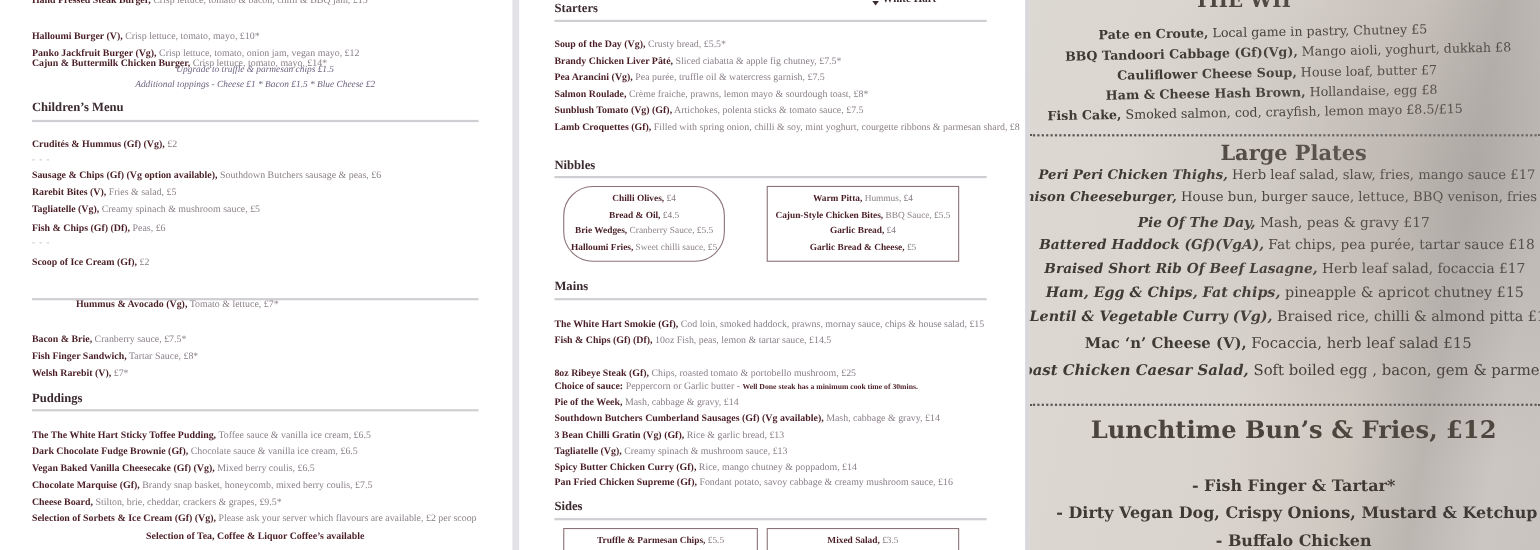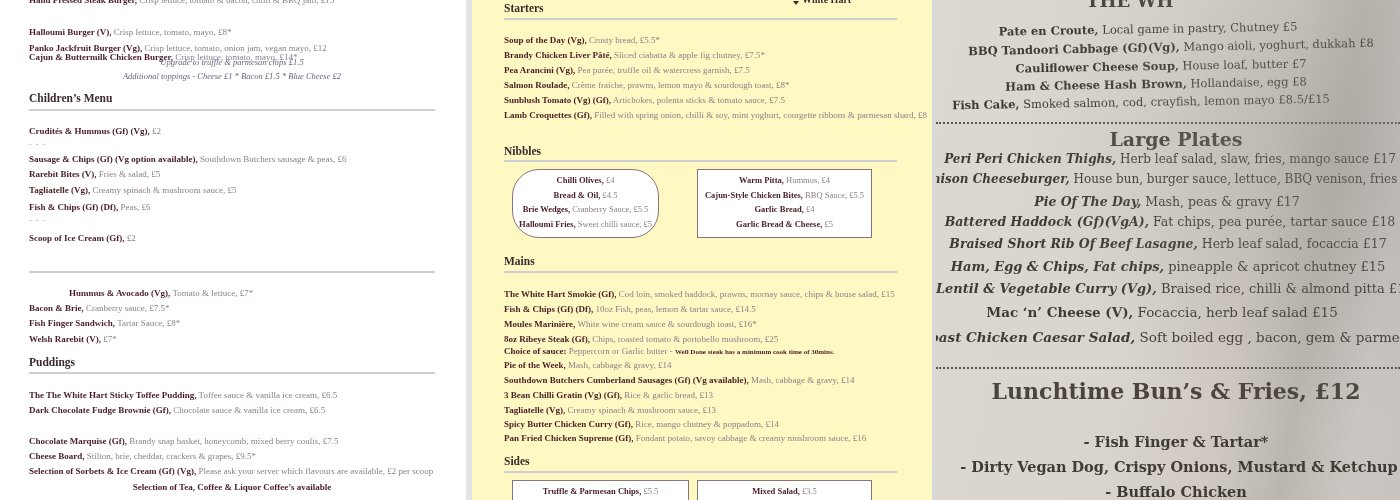--- a/index.html
+++ b/index.html
@@ -1,21 +1,21 @@
 <!DOCTYPE html>
 <html><head>
 <meta charset="utf-8">
 <style>
   * { box-sizing: border-box; margin: 0; padding: 0; }
   html, body { width: 1400px; height: 500px; overflow: hidden; background: #e9e9ec; }
   body { position: relative; font-family: "Liberation Serif", "DejaVu Serif", serif; color: #4a1e26; }
 
   .panel { position: absolute; top: 0; height: 500px; overflow: hidden; }
   #panel-left { left: 0; width: 466px; background: #ffffff; }
-  #panel-mid { left: 472px; width: 460px; background: #fef9c3; }
+  #panel-mid { left: 472px; width: 460px; background: #ffffff; }
   #gutter-1 { position: absolute; left: 466px; top: 0; width: 6px; height: 500px; background: #e3e3e7; }
   #gutter-2 { position: absolute; left: 932px; top: 0; width: 4px; height: 500px; background: #d8d8dc; }
   #panel-photo {
     left: 936px; width: 464px;
     background: linear-gradient(100deg, #dcd8d2 0%, #d9d4cd 45%, #cfc9c2 65%, #bcb6b1 78%, #cbc6c1 90%, #c9c4bf 100%);
     color: #3f3a33;
   }
   #panel-photo::after {
     content: ""; position: absolute; inset: 0;
     background: radial-gradient(ellipse at 85% 30%, rgba(150,145,140,0.35) 0%, rgba(150,145,140,0) 55%);
@@ -75,21 +75,21 @@
   <div class="menu-line" style="left:29px; top:-6px;">
     <span class="name">Hand Pressed Steak Burger,</span>
     <span class="desc">Crisp lettuce, tomato &amp; bacon, chilli &amp; BBQ jam, £15</span>
   </div>
   <div class="menu-line" style="left:29px; top:11px;margin-top:40px;">
     <span class="name">Cajun &amp; Buttermilk Chicken Burger,</span>
     <span class="desc">Crisp lettuce, tomato, mayo, £14*</span>
   </div>
   <div class="menu-line" style="left:29px; top:26px;">
     <span class="name">Halloumi Burger (V),</span>
-    <span class="desc">Crisp lettuce, tomato, mayo, £8*</span>
+    <span class="desc">Crisp lettuce, tomato, mayo, £10*</span>
   </div>
   <div class="menu-line" style="left:29px; top:42px;">
     <span class="name">Panko Jackfruit Burger (Vg),</span>
     <span class="desc">Crisp lettuce, tomato, onion jam, vegan mayo, £12</span>
   </div>
   <div class="centered-italic" style="left:232px; top:57px;">Upgrade to truffle &amp; parmesan chips £1.5</div>
   <div class="centered-italic" style="left:232px; top:71px;">Additional toppings - Cheese £1 * Bacon £1.5 * Blue Cheese £2</div>
 
   <div class="section-title" style="left:29px; top:92px;">Children’s Menu</div>
   <div class="rule" style="left:29px; top:109px; width:406px;"></div>
@@ -116,21 +116,21 @@
     <span class="desc">Peas, £6</span>
   </div>
   <div class="dash-sep" style="left:29px; top:216px;">- - -</div>
   <div class="menu-line" style="left:29px; top:232px;">
     <span class="name">Scoop of Ice Cream (Gf),</span>
     <span class="desc">£2</span>
   </div>
 
   <div class="rule" style="left:29px; top:271px; width:406px;"></div>
 
-  <div class="menu-line" style="left:29px; top:287px;padding-left:40px;">
+  <div class="menu-line" style="left:29px; top:270px;padding-left:40px;">
     <span class="name">Hummus &amp; Avocado (Vg),</span>
     <span class="desc">Tomato &amp; lettuce, £7*</span>
   </div>
   <div class="menu-line" style="left:29px; top:302px;">
     <span class="name">Bacon &amp; Brie,</span>
     <span class="desc">Cranberry sauce, £7.5*</span>
   </div>
   <div class="menu-line" style="left:29px; top:317px;">
     <span class="name">Fish Finger Sandwich,</span>
     <span class="desc">Tartar Sauce, £8*</span>
@@ -143,20 +143,24 @@
   <div class="section-title" style="left:29px; top:356px;">Puddings</div>
   <div class="rule" style="left:29px; top:372px; width:406px;"></div>
 
   <div class="menu-line" style="left:29px; top:389px;">
     <span class="name">The The White Hart Sticky Toffee Pudding,</span>
     <span class="desc">Toffee sauce &amp; vanilla ice cream, £6.5</span>
   </div>
   <div class="menu-line" style="left:29px; top:404px;">
     <span class="name">Dark Chocolate Fudge Brownie (Gf),</span>
     <span class="desc">Chocolate sauce &amp; vanilla ice cream, £6.5</span>
+  </div>
+  <div class="menu-line" style="left:29px; top:419px;">
+    <span class="name">Vegan Baked Vanilla Cheesecake (Gf) (Vg),</span>
+    <span class="desc">Mixed berry coulis, £6.5</span>
   </div>
   <div class="menu-line" style="left:29px; top:435px;">
     <span class="name">Chocolate Marquise (Gf),</span>
     <span class="desc">Brandy snap basket, honeycomb, mixed berry coulis, £7.5</span>
   </div>
   <div class="menu-line" style="left:29px; top:450px;">
     <span class="name">Cheese Board,</span>
     <span class="desc">Stilton, brie, cheddar, crackers &amp; grapes, £9.5*</span>
   </div>
   <div class="menu-line" style="left:29px; top:465px;">
@@ -220,24 +224,20 @@
   <div class="rule" style="left:32px; top:271px; width:393px;"></div>
 
   <div class="menu-line" style="left:32px; top:288px;">
     <span class="name">The White Hart Smokie (Gf),</span>
     <span class="desc">Cod loin, smoked haddock, prawns, mornay sauce, chips &amp; house salad, £15</span>
   </div>
   <div class="menu-line" style="left:32px; top:303px;">
     <span class="name">Fish &amp; Chips (Gf) (Df),</span>
     <span class="desc">10oz Fish, peas, lemon &amp; tartar sauce, £14.5</span>
   </div>
-  <div class="menu-line" style="left:32px; top:318px;">
-    <span class="name">Moules Marinière,</span>
-    <span class="desc">White wine cream sauce &amp; sourdough toast, £16*</span>
-  </div>
   <div class="menu-line" style="left:32px; top:333px;">
     <span class="name">8oz Ribeye Steak (Gf),</span>
     <span class="desc">Chips, roasted tomato &amp; portobello mushroom, £25</span>
   </div>
   <div class="menu-line" style="left:32px; top:345px;">
     <span class="name">Choice of sauce:</span>
     <span class="desc">Peppercorn or Garlic butter -</span>
     <span class="note">Well Done steak has a minimum cook time of 30mins.</span>
   </div>
   <div class="menu-line" style="left:32px; top:359px;">

